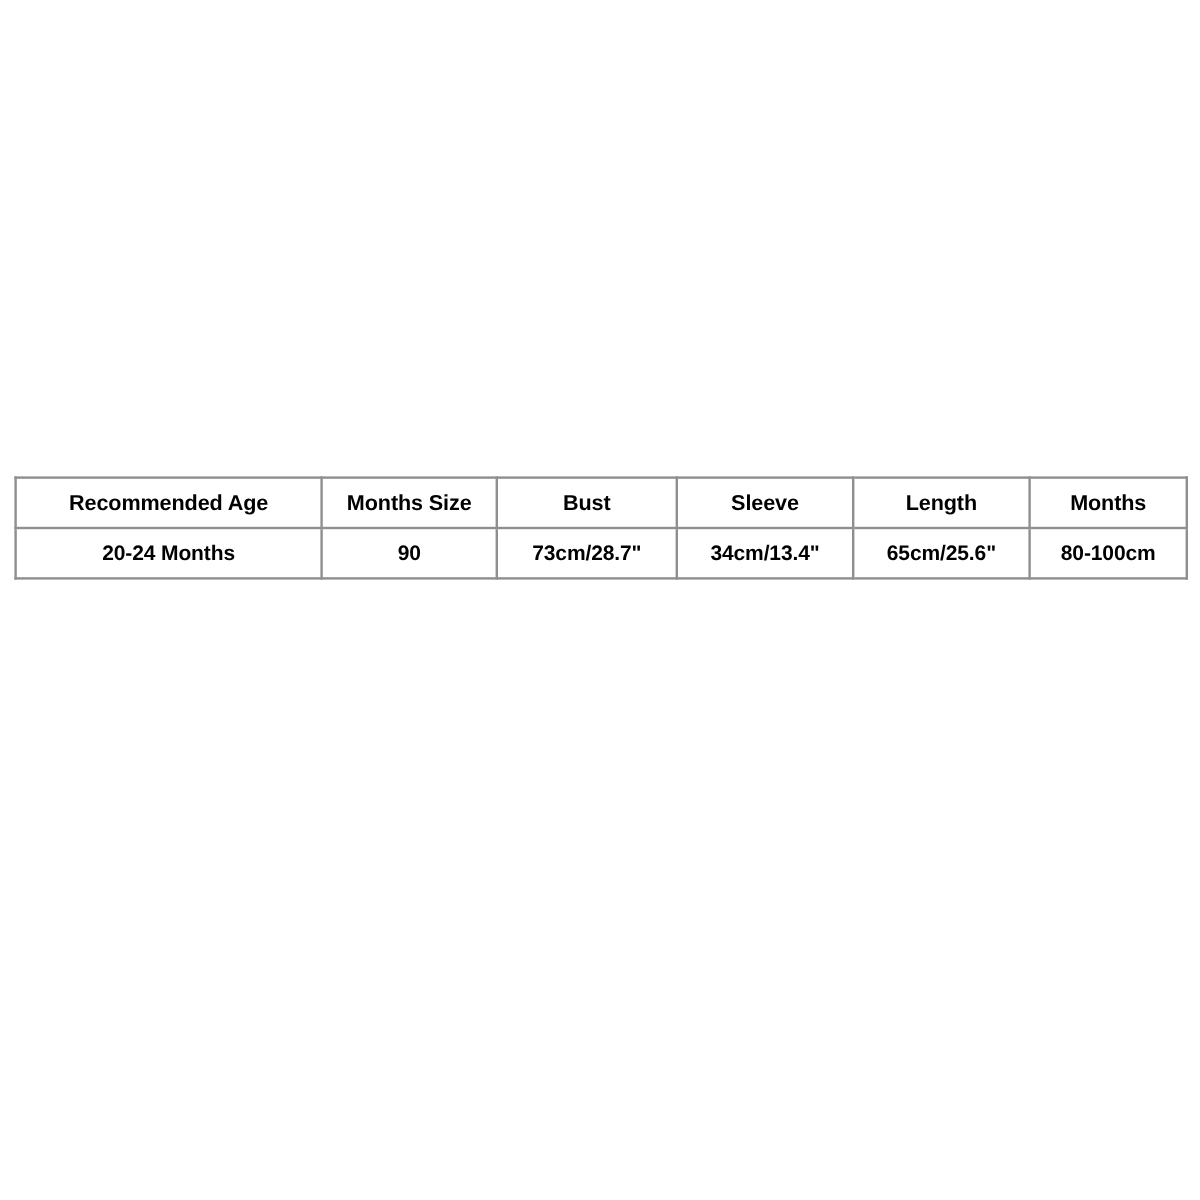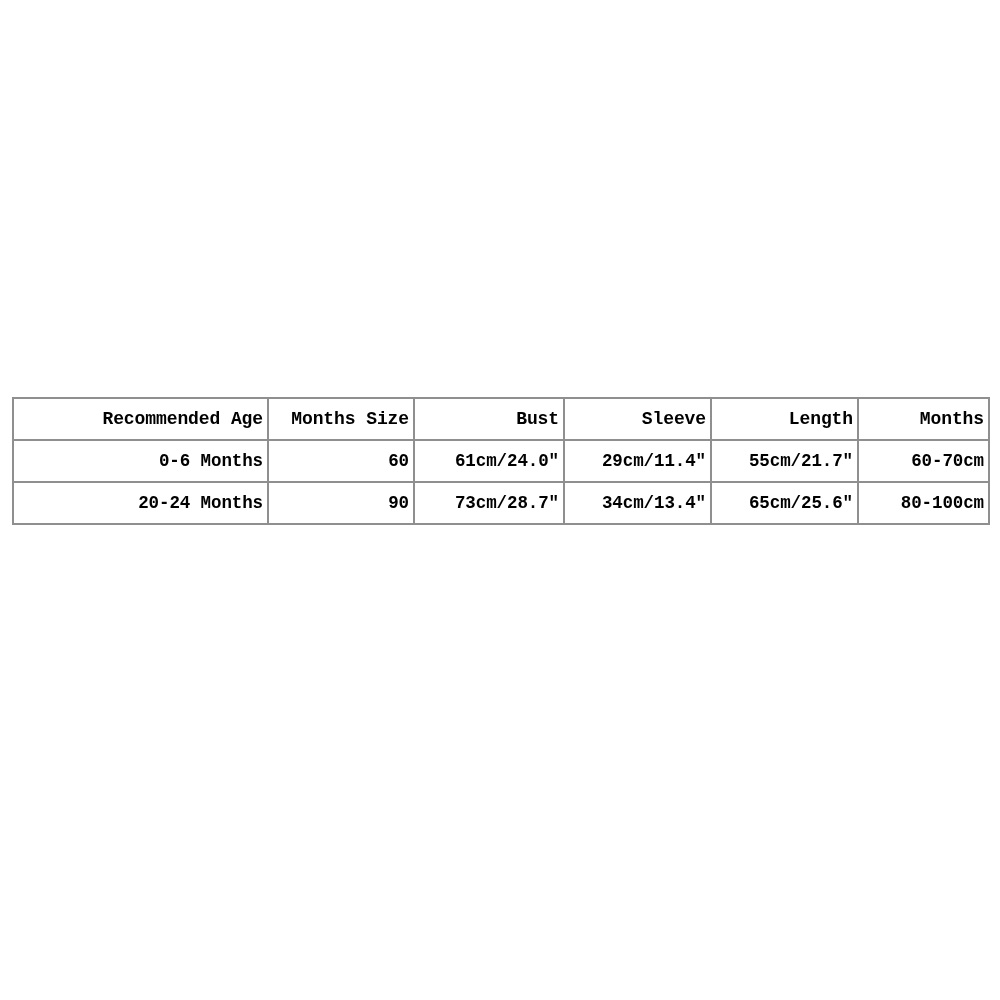--- a/index.html
+++ b/index.html
@@ -33,27 +33,27 @@
     border-collapse: collapse;
     table-layout: fixed;
     background: #ffffff;
   }
 
   table.size-chart td,
   table.size-chart th {
     border: 2px solid #8f8f8f;
     height: 40px;
     padding: 0 4px;
-    text-align: right;
+    text-align: center;
     vertical-align: middle;
     color: #000000;
     font-weight: bold;
     font-size: 17.5px;
     letter-spacing: -0.1px;
-    font-family: Liberation Mono, monospace;
+    font-family: Liberation Sans, sans-serif;
     white-space: nowrap;
     background: #ffffff;
   }
 
   table.size-chart th {
     font-size: 18px;
   }
 
   
   col.c-age    { width: 255px; }
@@ -85,28 +85,20 @@
           <th>Months Size</th>
           <th>Bust</th>
           <th>Sleeve</th>
           <th>Length</th>
           <th>Months</th>
         </tr>
       </thead>
 
       <tbody>
         <tr>
-          <td>0-6 Months</td>
-          <td>60</td>
-          <td>61cm/24.0"</td>
-          <td>29cm/11.4"</td>
-          <td>55cm/21.7"</td>
-          <td>60-70cm</td>
-        </tr>
-        <tr>
           <td>20-24 Months</td>
           <td>90</td>
           <td>73cm/28.7"</td>
           <td>34cm/13.4"</td>
           <td>65cm/25.6"</td>
           <td>80-100cm</td>
         </tr>
       </tbody>
     </table>
   </div>

